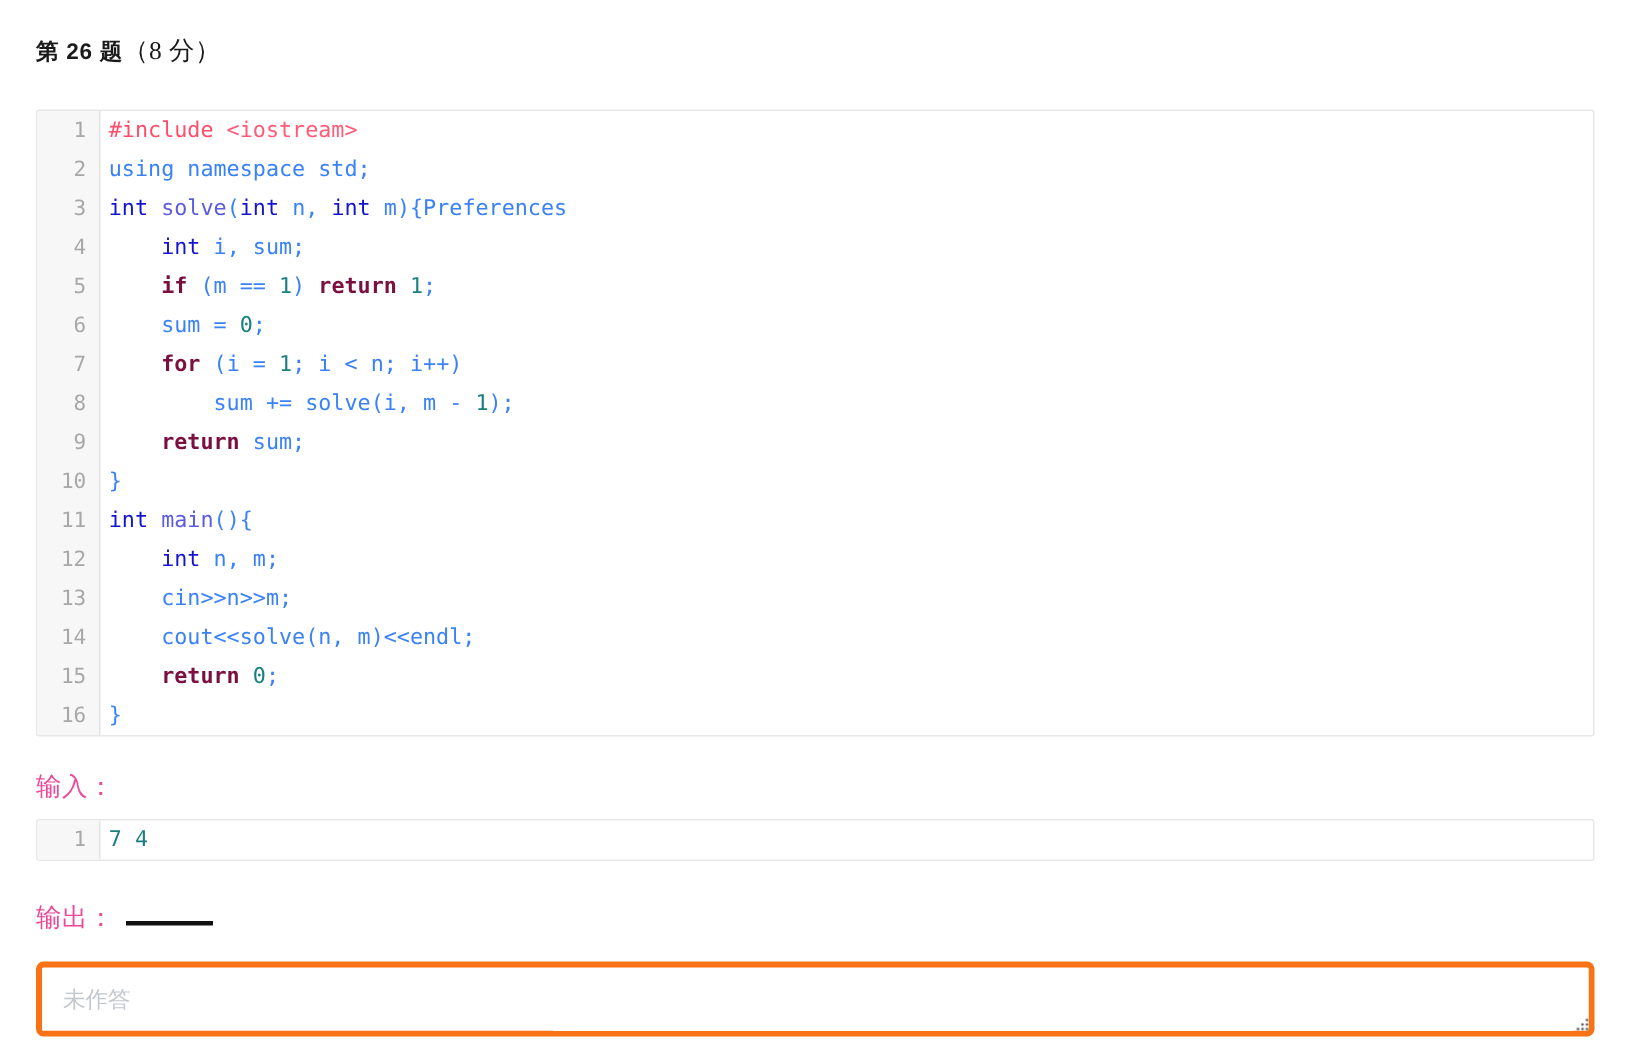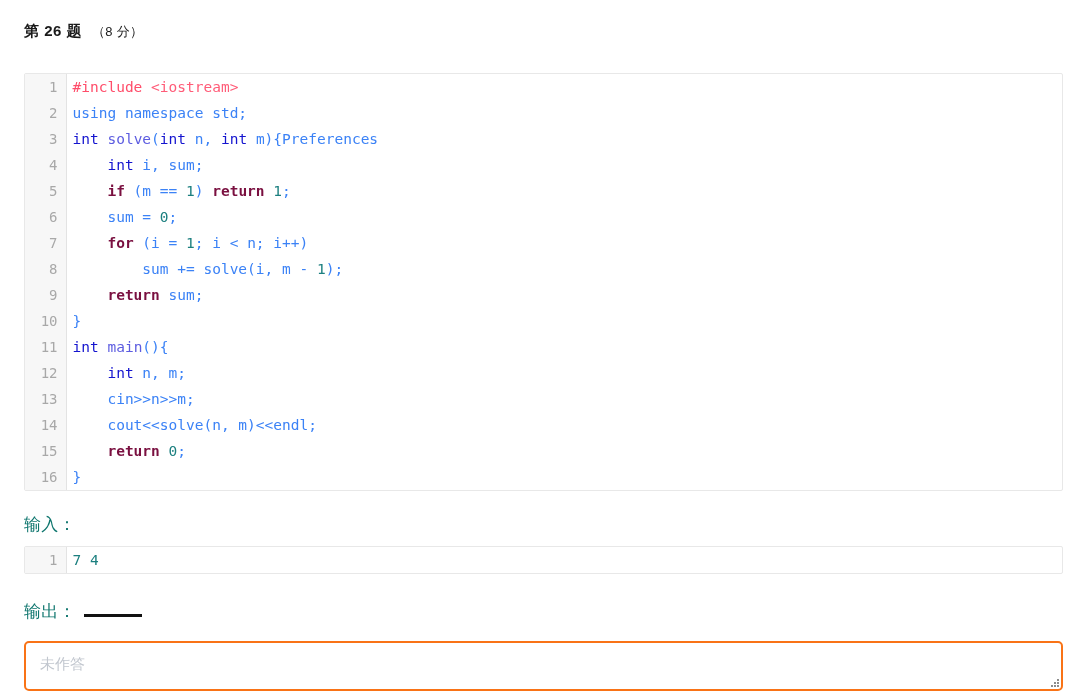--- a/index.html
+++ b/index.html
@@ -34,25 +34,25 @@
     align-items: baseline;
     white-space: nowrap;
   }
   .q-title {
     font-size: 15px;
     font-weight: bold;
     color: #1a1a1a;
     letter-spacing: 0.5px;
   }
   .q-score {
-    font-size: 13px;
+    font-size: 17px;
     font-weight: normal;
     color: #1a1a1a;
-    margin-left: 10px;
     letter-spacing: 0.3px;
+    font-family: Liberation Serif, serif;
   }
 
   
   .code-block {
     position: absolute;
     left: 24px;
     top: 73px;
     width: 1039px;
     border: 1px solid #e8e8e8;
     background: #ffffff;
@@ -95,21 +95,21 @@
   .t-type  { color: #1414cf; text-align: right; }
   .t-fn    { color: #5c5ce0; text-align: right; }
   .t-kw    { color: #7a1040; font-weight: bold; }
   .t-num   { color: #1b7f7f; }
   .t-plain { color: #3b82f6; }
 
   
   .lbl {
     position: absolute;
     font-size: 17px;
-    color: #0f766e;
+    color: #ec4899;
     letter-spacing: 0.3px;
     white-space: nowrap;
   }
   #label-input  { left: 24px; top: 513px; }
   #label-output { left: 24px; top: 600px; display: flex; align-items: baseline; }
   .blank-line {
     display: inline-block;
     width: 58px;
     border-bottom: 3px solid #111111;
     margin-left: 8px;
@@ -132,21 +132,21 @@
   .answer-wrap {
     position: absolute;
     left: 24px;
     top: 641px;
     width: 1039px;
     height: 50px;
   }
   .answer-box {
     width: 100%;
     height: 50px;
-    border: 2px solid #f97316;
+    border: 4px solid #f97316;
     border-radius: 5px;
     background: #ffffff;
     font-family: "Liberation Sans", "DejaVu Sans", sans-serif;
     font-size: 15px;
     color: #333333;
     padding: 12px 14px;
     resize: none;
     outline: none;
     display: block;
   }

